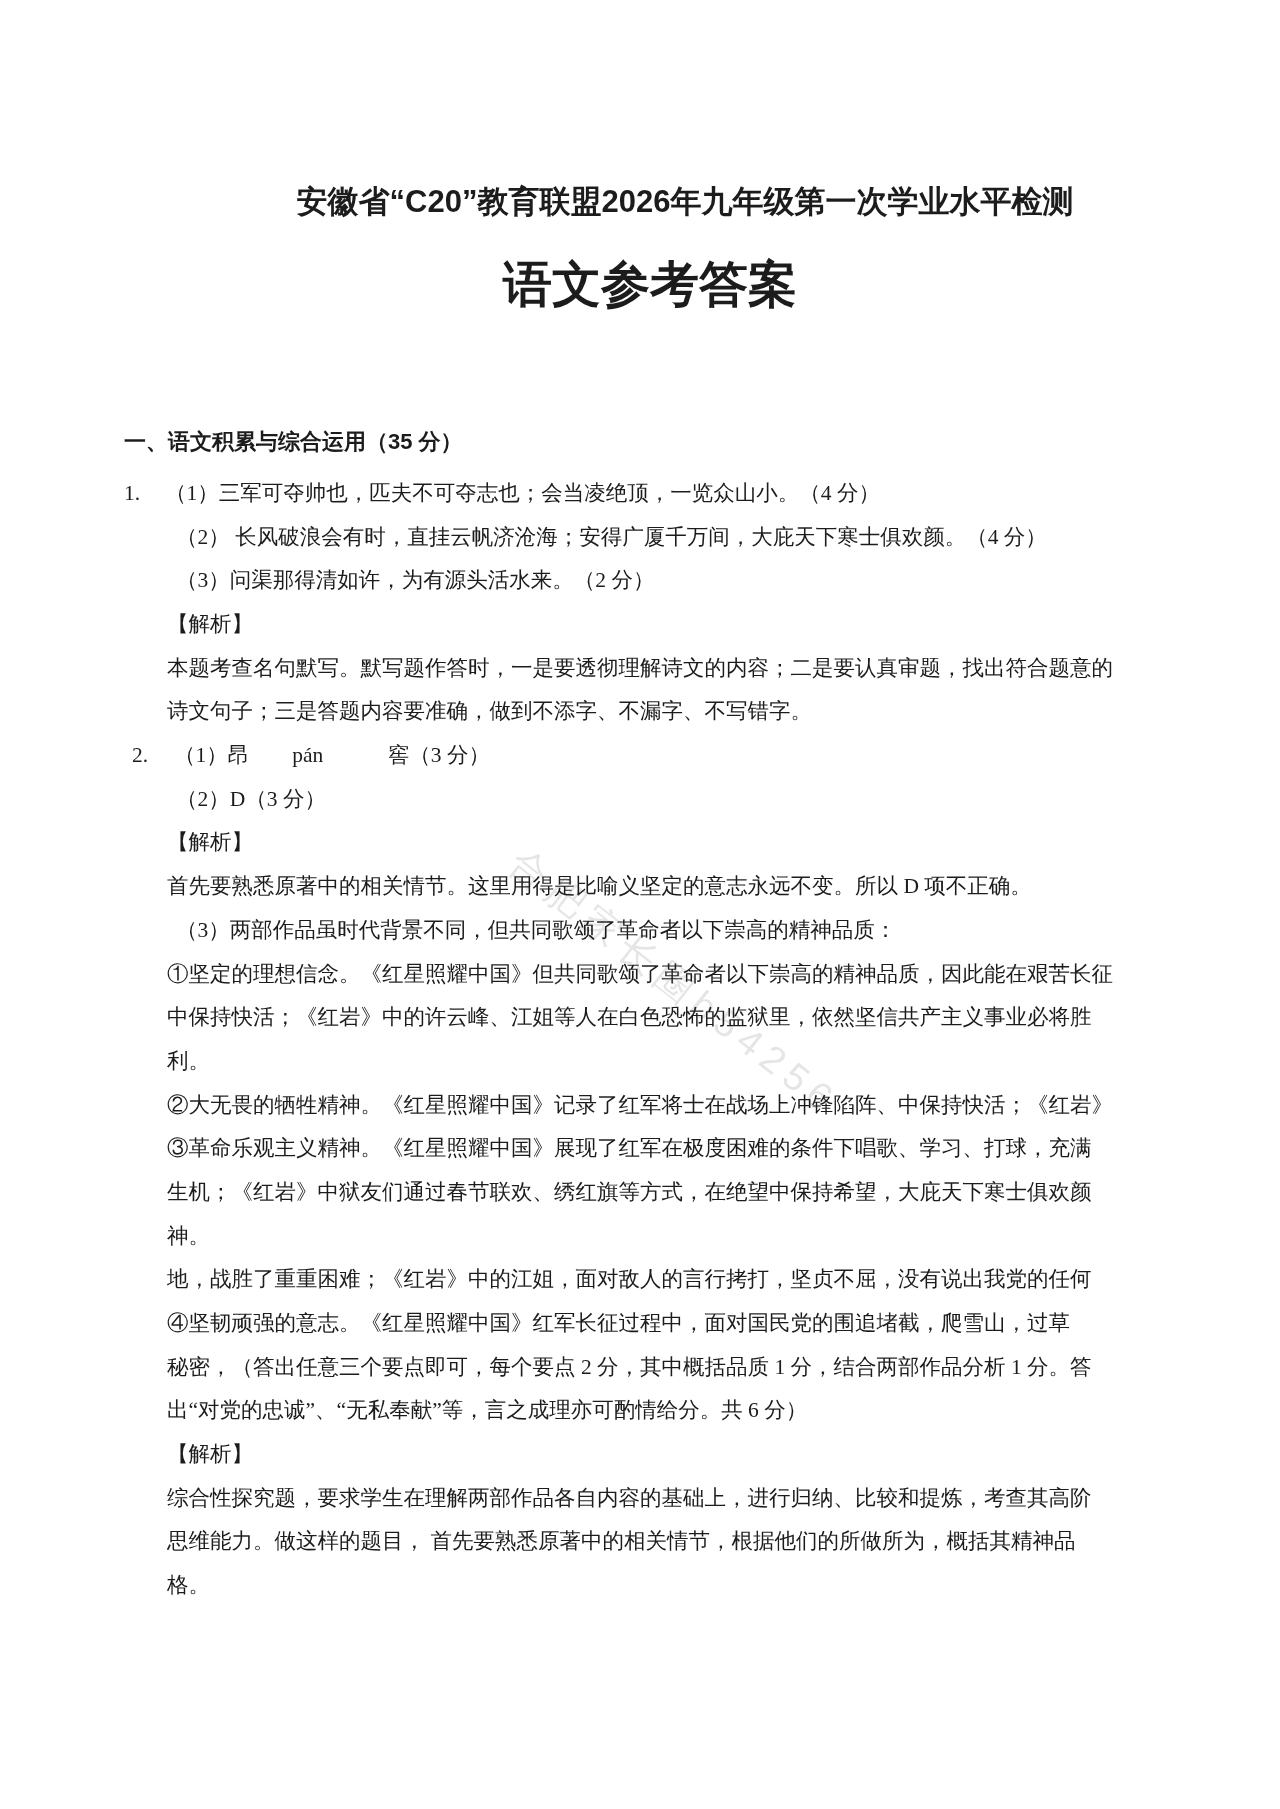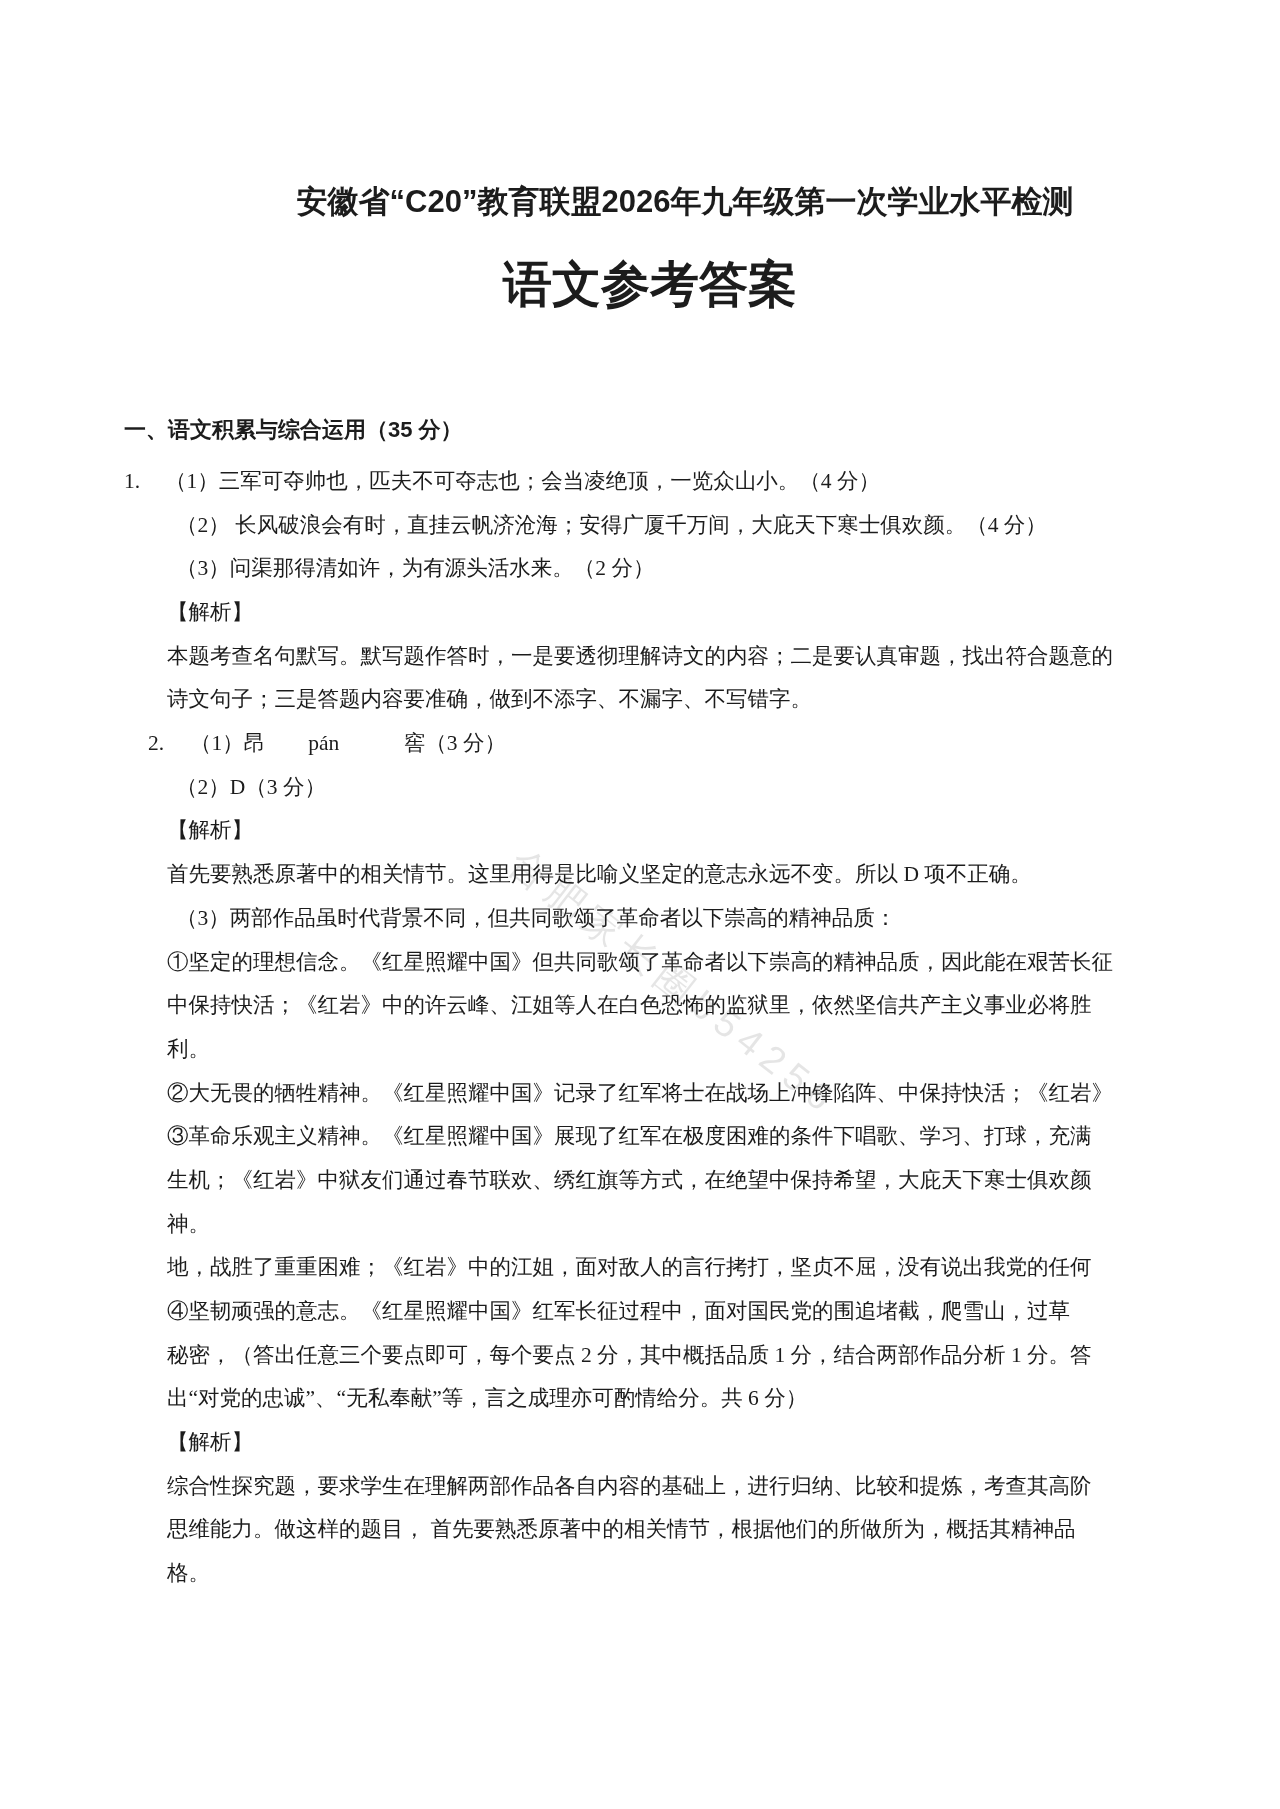--- a/index.html
+++ b/index.html
@@ -27,36 +27,36 @@
   .watermark{
     position:absolute;left:530px;top:838px;
     transform:rotate(38deg);transform-origin:left top;
     font-family:"Liberation Sans","DejaVu Sans",sans-serif;
     font-size:38px;letter-spacing:8px;
     color:rgba(0,0,0,0.10);
     white-space:pre;
     pointer-events:none;
   }
   .content{
-    position:absolute;left:124px;top:408px;width:1100px;
+    position:absolute;left:124px;top:420px;width:1100px;
     font-size:21.5px;
   }
   .line{
     height:43.7px;line-height:43.7px;
     white-space:pre;
   }
   .line.heading{
     font-family:"Liberation Sans","DejaVu Sans",sans-serif;
     font-weight:bold;font-size:22px;
     margin-bottom:8.3px;
   }
   .line.sub{margin-left:52px;}
   .line.para{margin-left:43px;}
   .qnum{display:inline-block;width:41px;}
-  .line.q2{margin-left:24px;}
+  .line.q2{margin-left:8px;}
   .line.q2 .qnum{width:42px;}
 </style>
 </head>
 <body>
 
 <div class="page">
 
   <div class="watermark">合肥家长圈b54256</div>
 
   <div class="title1">安徽省“C20”教育联盟2026年九年级第一次学业水平检测</div>

